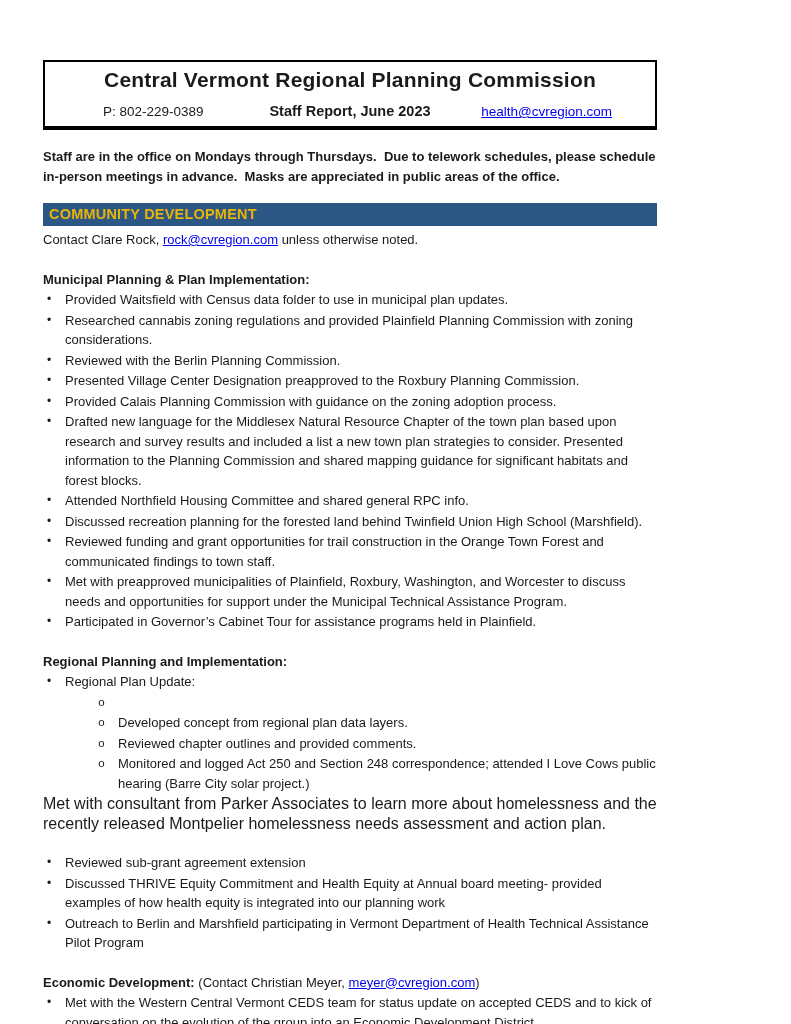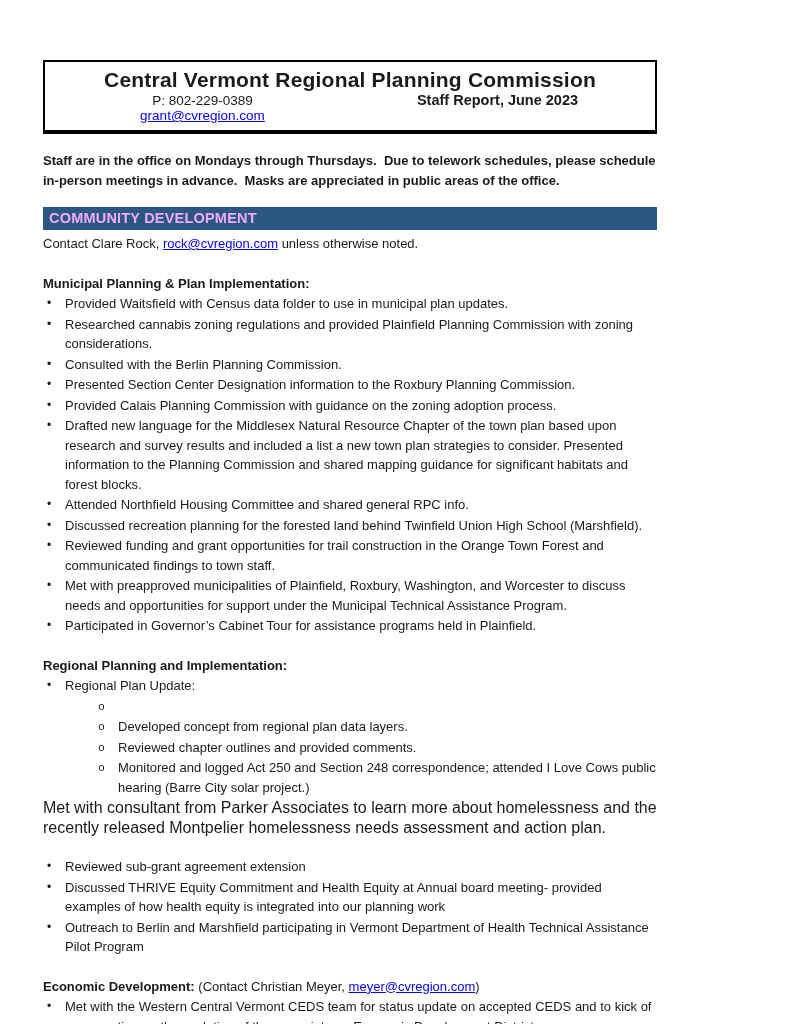--- a/index.html
+++ b/index.html
@@ -27,23 +27,23 @@
     border-bottom-width: 4px;
     padding: 6px 10px 7px 10px;
   }
   .header-title {
     text-align: center;
     font-size: 21px;
     font-weight: bold;
     letter-spacing: 0.2px;
   }
   .header-row {
-    margin-top: 0;
+    margin-top: 11px;
     display: grid;
-    grid-template-columns: 1fr 1fr;
+    grid-template-columns: 1fr 1fr 1fr;
     align-items: baseline;
     font-size: 13.5px;
   }
   .header-row > * { text-align: center; white-space: nowrap; }
   .report-title { font-weight: bold; font-size: 14.5px; }
   
   a.link {
     color: var(--link-color, #0000EE);
     text-decoration: underline;
     cursor: pointer;
@@ -110,50 +110,50 @@
 </head>
 <body>
 
 <div class="page">
 
   <div class="header-box">
     <div class="header-title">Central Vermont Regional Planning Commission</div>
     <div class="header-row">
       <span class="phone">P: 802-229-0389</span>
       <span class="report-title">Staff Report, June 2023</span>
-      <a class="link" href="#">grant@cvregion.com</a>
+      <a class="link" href="#">health@cvregion.com</a>
     </div>
   </div>
 
   <p class="notice">Staff are in the office on Mondays through Thursdays.  Due to telework schedules, please schedule in-person meetings in advance.  Masks are appreciated in public areas of the office.</p>
 
-  <div class="banner" style="background: rgb(44, 87, 132); color: #f0abfc;">
+  <div class="banner" style="background: rgb(44, 87, 132); color: #eab308;">
     <span>COMMUNITY DEVELOPMENT</span>
   </div>
 
   <p class="contact-line"><span>Contact Clare Rock, </span><a class="link" href="#">rock@cvregion.com</a><span> unless otherwise noted.</span></p>
 
   <div>
       <section class="section">
         <div class="section-heading"><span class="bold">Municipal Planning &amp; Plan Implementation:</span></div>
         <div class="bullet">
           <span class="marker">•</span>
           <span class="btext">Provided Waitsfield with Census data folder to use in municipal plan updates.</span>
         </div>
         <div class="bullet">
           <span class="marker">•</span>
           <span class="btext">Researched cannabis zoning regulations and provided Plainfield Planning Commission with zoning considerations.</span>
         </div>
         <div class="bullet">
           <span class="marker">•</span>
-          <span class="btext">Consulted with the Berlin Planning Commission.</span>
-        </div>
-        <div class="bullet">
-          <span class="marker">•</span>
-          <span class="btext">Presented Section Center Designation information to the Roxbury Planning Commission.</span>
+          <span class="btext">Reviewed with the Berlin Planning Commission.</span>
+        </div>
+        <div class="bullet">
+          <span class="marker">•</span>
+          <span class="btext">Presented Village Center Designation preapproved to the Roxbury Planning Commission.</span>
         </div>
         <div class="bullet">
           <span class="marker">•</span>
           <span class="btext">Provided Calais Planning Commission with guidance on the zoning adoption process.</span>
         </div>
         <div class="bullet">
           <span class="marker">•</span>
           <span class="btext">Drafted new language for the Middlesex Natural Resource Chapter of the town plan based upon research and survey results and included a list a new town plan strategies to consider. Presented information to the Planning Commission and shared mapping guidance for significant habitats and forest blocks.</span>
         </div>
         <div class="bullet">

